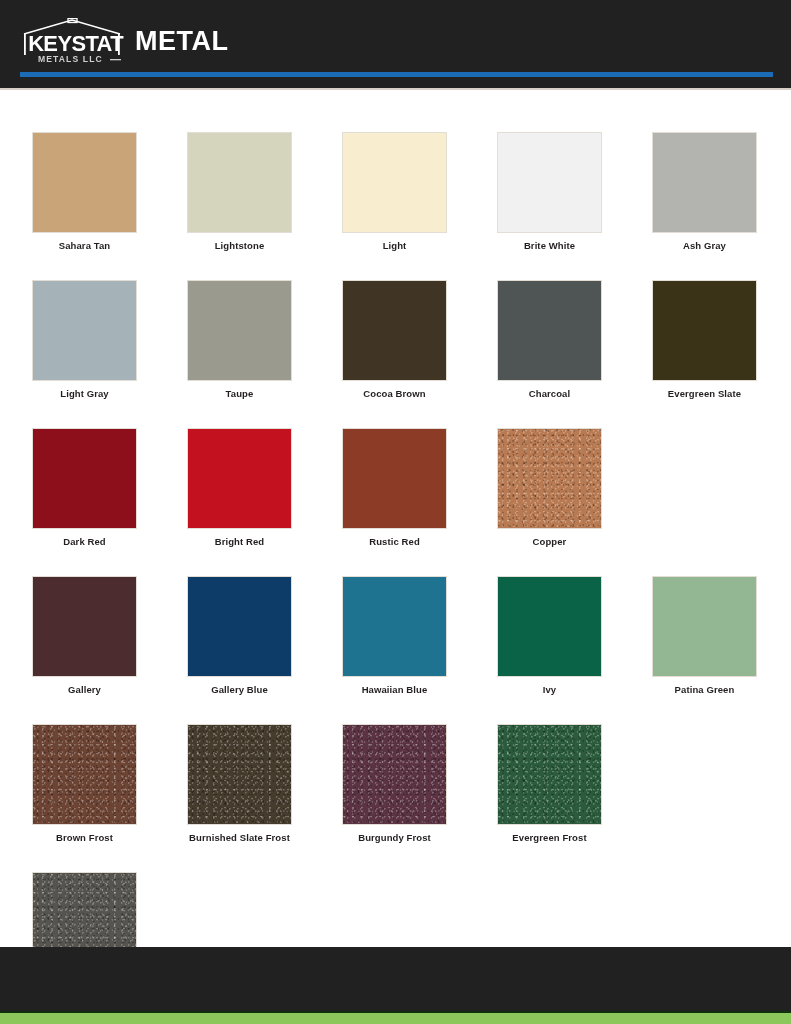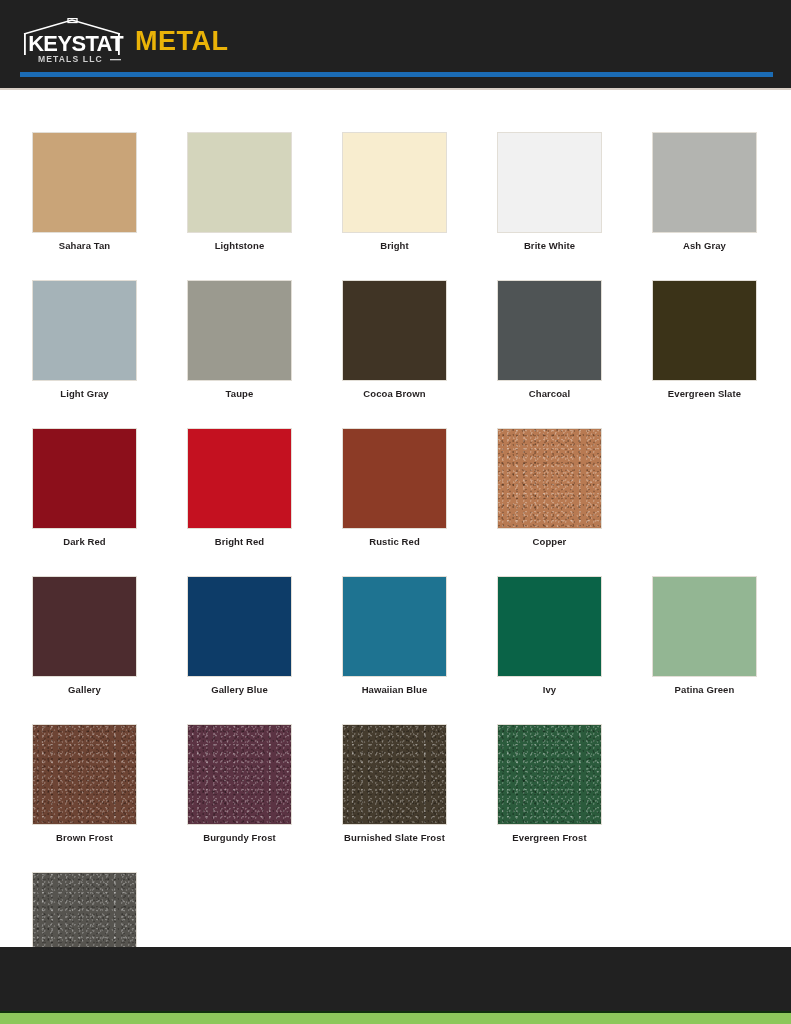--- a/index.html
+++ b/index.html
@@ -33,21 +33,21 @@
     align-items: flex-end;
     height: 46px;
   }
   .logo-mark {
     position: relative;
     width: 104px;
     height: 46px;
   }
   .logo-mark svg { display: block; }
   .logo-metal {
-    color: #eab308;
+    color: #ffffff;
     font-size: 27px;
     font-weight: bold;
     letter-spacing: 0.5px;
     line-height: 1;
     margin-left: 11px;
     margin-bottom: 9px;
     font-family: "Liberation Sans", sans-serif;
   }
   .header-rule {
     position: absolute;
@@ -184,21 +184,21 @@
       <div class="swatch-cell">
         <div class="swatch-chip" style="background: rgb(201, 164, 120);"></div>
         <div class="swatch-label">Sahara Tan</div>
       </div>
       <div class="swatch-cell">
         <div class="swatch-chip" style="background: rgb(212, 213, 188);"></div>
         <div class="swatch-label">Lightstone</div>
       </div>
       <div class="swatch-cell">
         <div class="swatch-chip" style="background: rgb(248, 237, 207);"></div>
-        <div class="swatch-label">Bright</div>
+        <div class="swatch-label">Light</div>
       </div>
       <div class="swatch-cell">
         <div class="swatch-chip" style="background: rgb(241, 241, 241);"></div>
         <div class="swatch-label">Brite White</div>
       </div>
       <div class="swatch-cell">
         <div class="swatch-chip" style="background: rgb(179, 180, 176);"></div>
         <div class="swatch-label">Ash Gray</div>
       </div>
     </div>
@@ -263,26 +263,26 @@
         <div class="swatch-chip" style="background: rgb(147, 182, 147);"></div>
         <div class="swatch-label">Patina Green</div>
       </div>
     </div>
     <div class="swatch-row">
       <div class="swatch-cell">
         <div class="swatch-chip frost" style="background: rgb(109, 68, 52);"></div>
         <div class="swatch-label">Brown Frost</div>
       </div>
       <div class="swatch-cell">
+        <div class="swatch-chip frost" style="background: rgb(69, 60, 46);"></div>
+        <div class="swatch-label">Burnished Slate Frost</div>
+      </div>
+      <div class="swatch-cell">
         <div class="swatch-chip frost" style="background: rgb(91, 51, 67);"></div>
         <div class="swatch-label">Burgundy Frost</div>
-      </div>
-      <div class="swatch-cell">
-        <div class="swatch-chip frost" style="background: rgb(69, 60, 46);"></div>
-        <div class="swatch-label">Burnished Slate Frost</div>
       </div>
       <div class="swatch-cell">
         <div class="swatch-chip frost" style="background: rgb(43, 91, 60);"></div>
         <div class="swatch-label">Evergreen Frost</div>
       </div>
     </div>
     <div class="swatch-row">
       <div class="swatch-cell">
         <div class="swatch-chip frost" style="background: rgb(86, 84, 79);"></div>
         <div class="swatch-label">Charcoal Frost</div>

